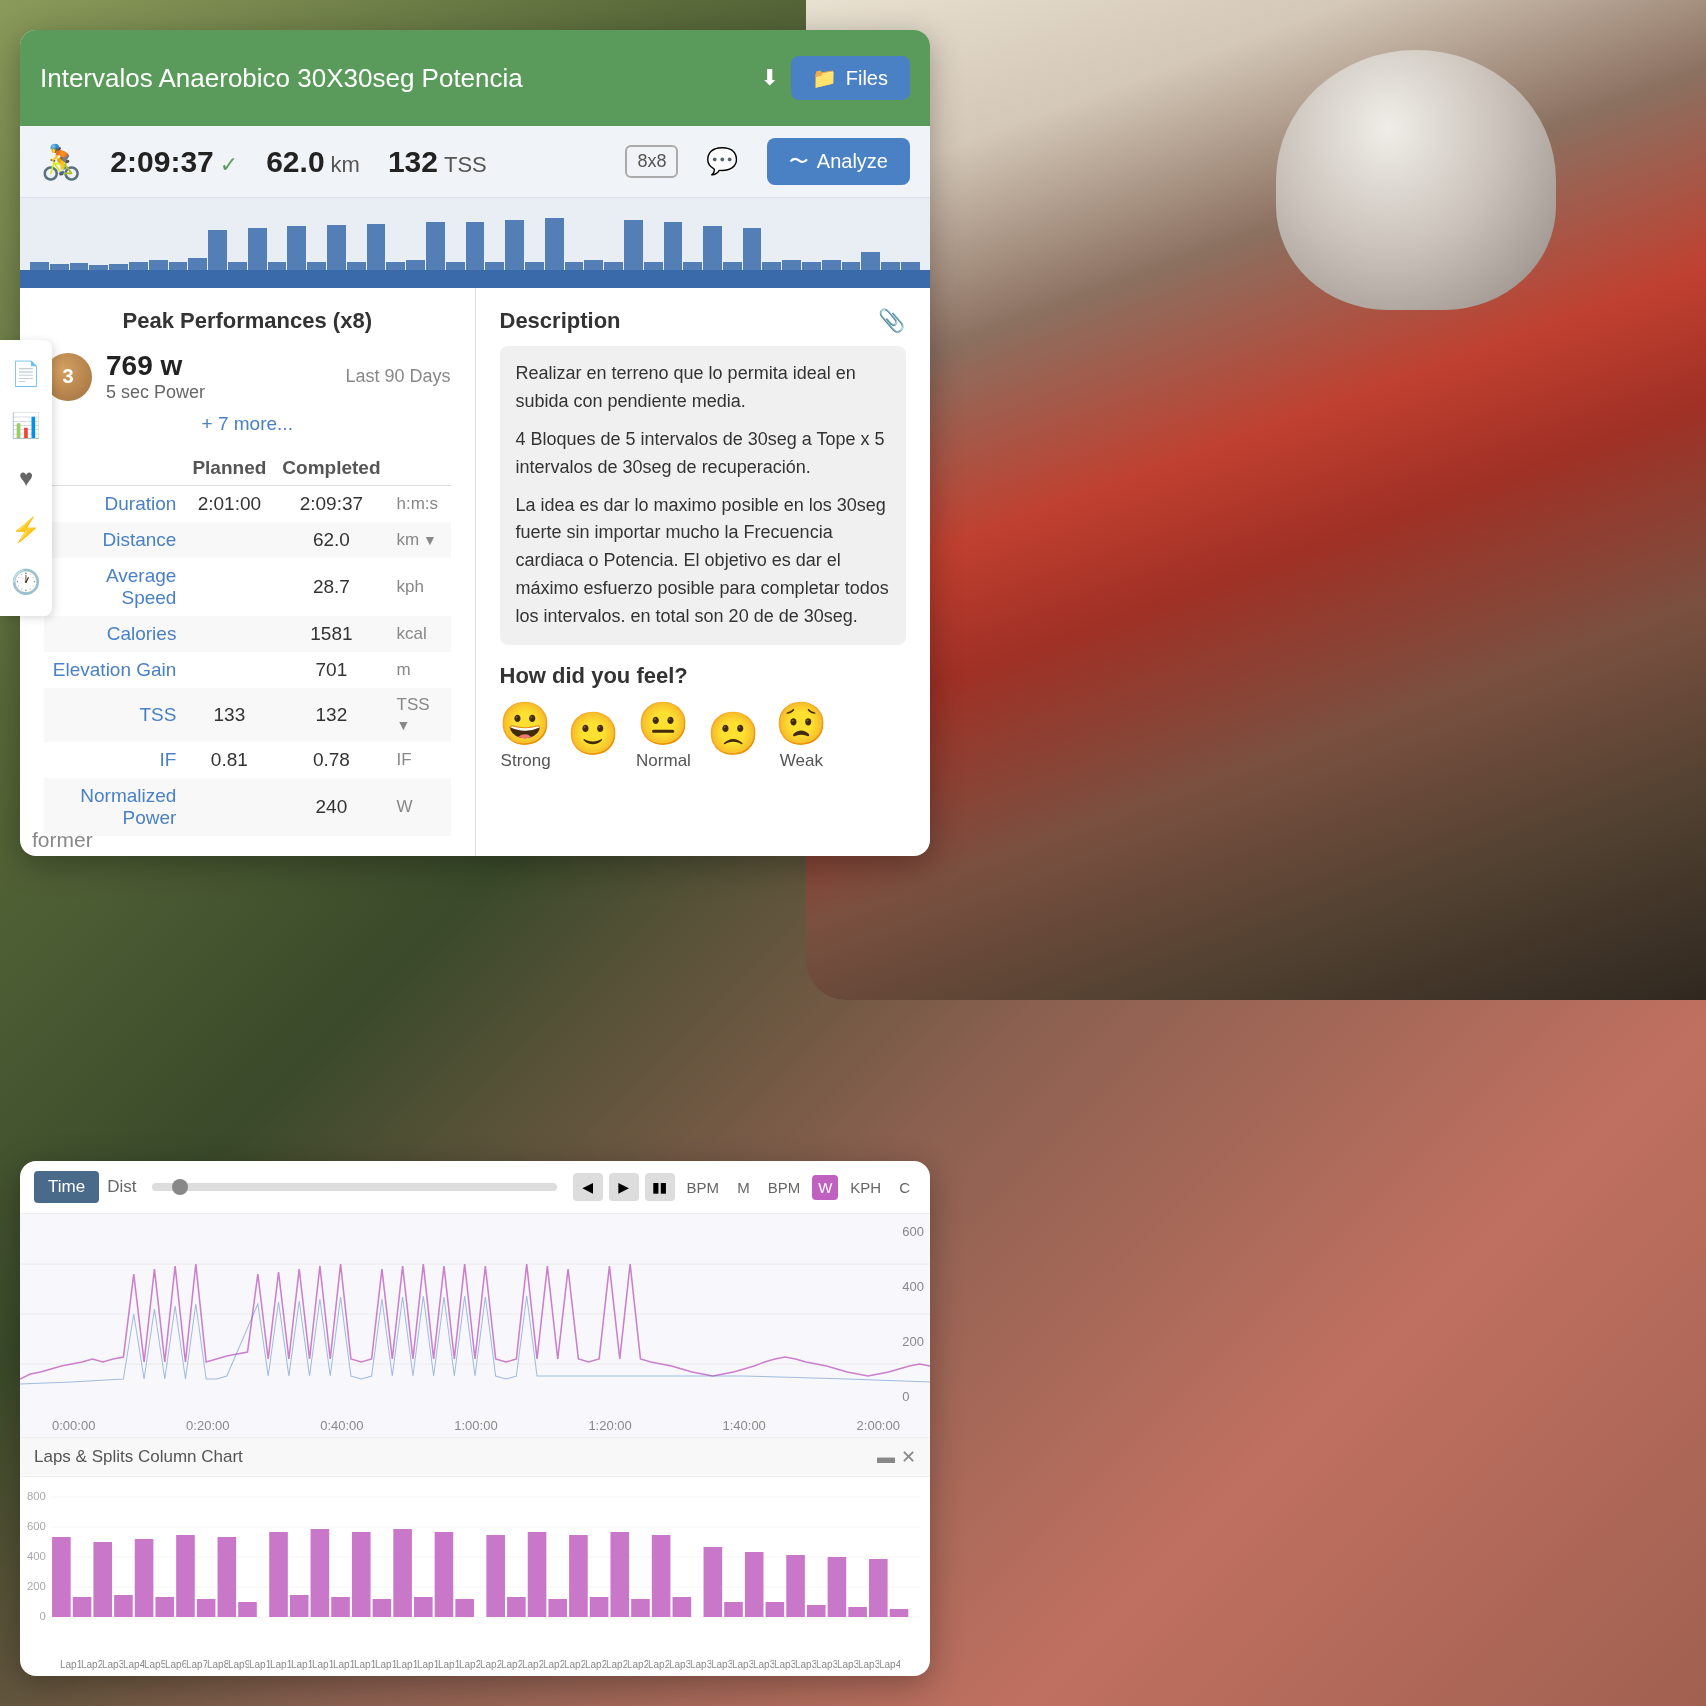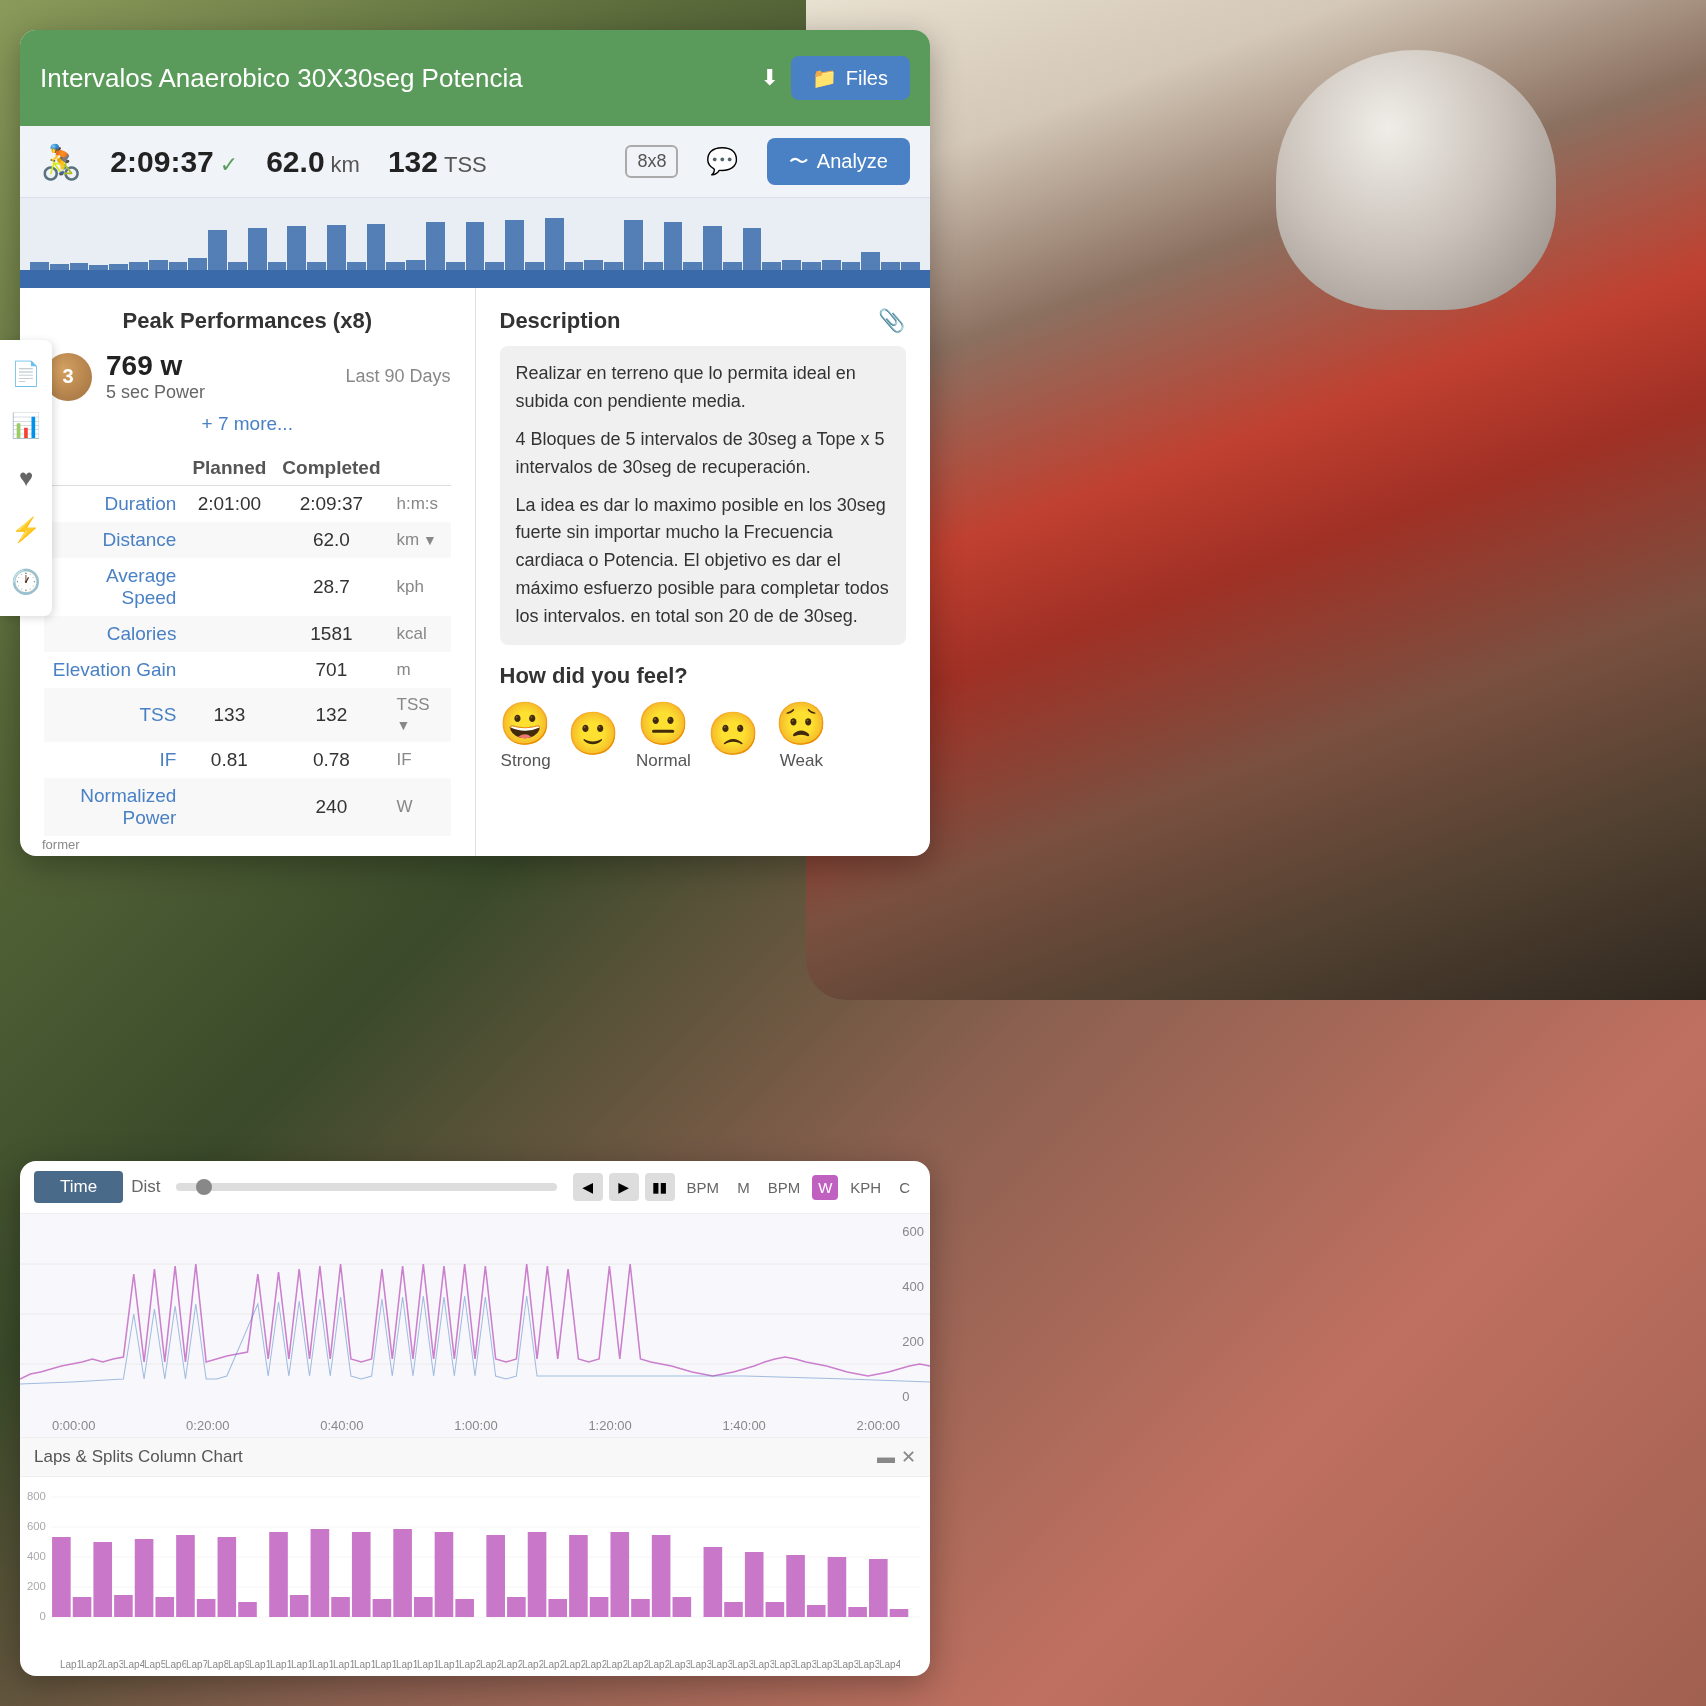--- a/index.html
+++ b/index.html
@@ -433,21 +433,21 @@
       padding: 10px 14px;
       gap: 8px;
       border-bottom: 1px solid #eee;
     }
 
     .time-btn {
       background: #4a6a8a;
       color: white;
       border: none;
       border-radius: 4px;
-      padding: 6px 26px;
+      padding: 6px 14px;
       font-size: 17px;
       cursor: pointer;
     }
 
     .dist-btn {
       background: none;
       color: #666;
       border: none;
       font-size: 17px;
       cursor: pointer;
@@ -614,23 +614,23 @@
       display: flex;
       flex-direction: column;
       justify-content: space-between;
       height: 180px;
       font-size: 13px;
       color: #888;
     }
 
     .partial-text {
       position: absolute;
-      left: 14px;
+      left: 4px;
       bottom: 0;
-      font-size: 13px;
+      font-size: 21px;
       color: #888;
       padding: 4px 8px;
       white-space: nowrap;
     }
   </style>
 </head>
 <body>
 
 <div class="bg-photo"></div>
 

